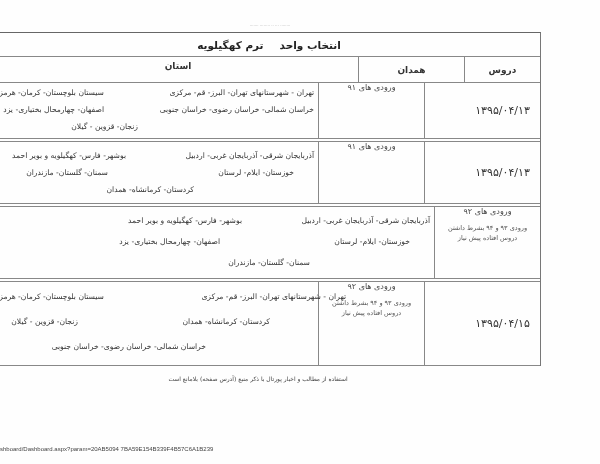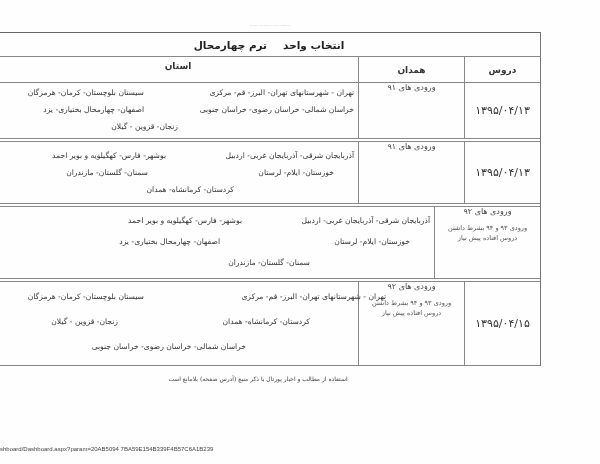--- a/index.html
+++ b/index.html
@@ -33,21 +33,21 @@
   .c-prov { flex:1; }
   .hdr-row .c-prov { align-items:flex-start; padding-top:4px; }
   .data-row {
     display:flex; direction:rtl;
     border-bottom:1px solid #888;
     position:relative;
   }
   .data-row.sep { border-top:1px solid #888; margin-top:2px; }
   .data-row .c-date {
     display:flex; align-items:center; justify-content:center;
-    font-size:11px; color:#333; letter-spacing:0.5px;
+    font-size:11px; color:#333; letter-spacing:0.5px;padding-left:40px;
   }
   .data-row .c-entry {
     display:flex; flex-direction:column; align-items:center; justify-content:flex-start;
     font-size:8px; color:#444; line-height:1.2;
   }
   .entry-main { margin-bottom:0; }
   .entry-note { font-size:6.5px; color:#555; line-height:1.6; }
   .entry-note.first { margin-top:6px; }
   .prov-grid { position:relative; width:100%; height:100%; }
   .prov {
@@ -64,21 +64,21 @@
 </style>
 </head>
 <body>
 
 <div class="top-caption">........ ... .. ........ .......</div>
 
 <div class="doc-table">
   <div class="title-row">
     <span>انتخاب واحد</span>
     <span class="gap"></span>
-    <span>ترم چهارمحال</span>
+    <span>ترم کهگیلویه</span>
   </div>
 
   <div class="hdr-row">
     <div class="c-date">دروس</div>
     <div class="c-entry">همدان</div>
     <div class="c-prov">استان</div>
   </div>
 
   <div class="data-row" style="height:55px;">
     <div class="c-date">۱۳۹۵/۰۴/۱۳</div>

